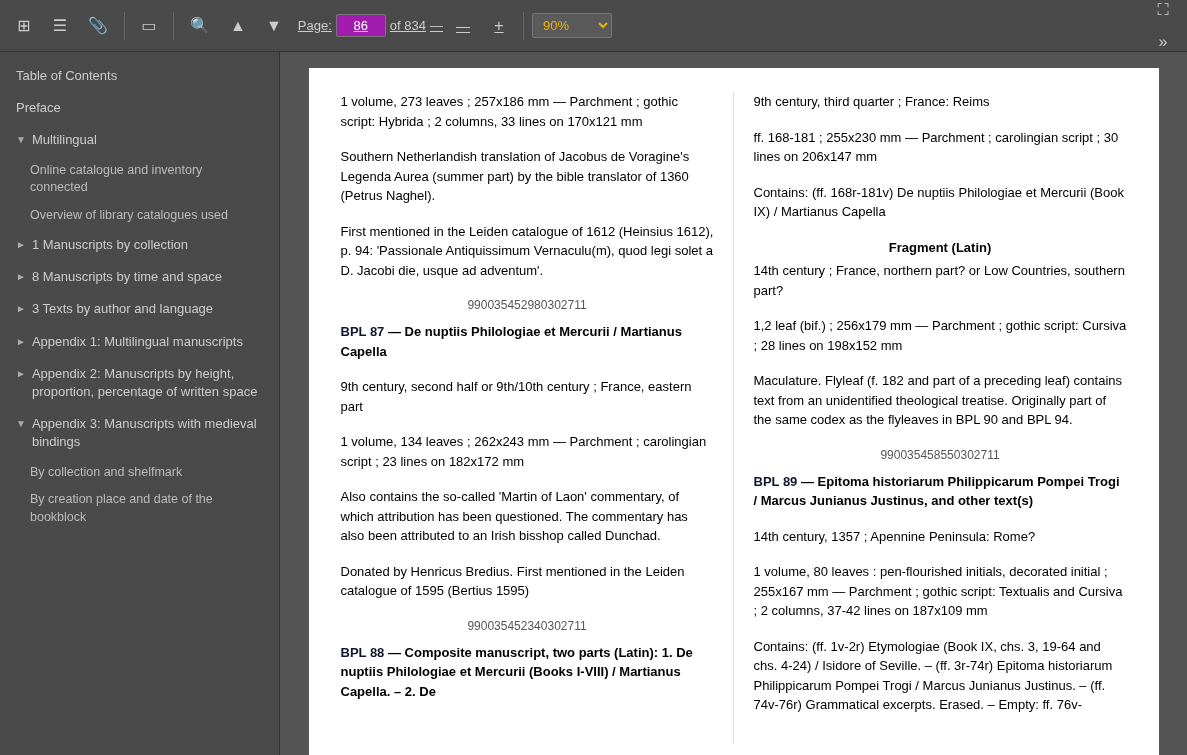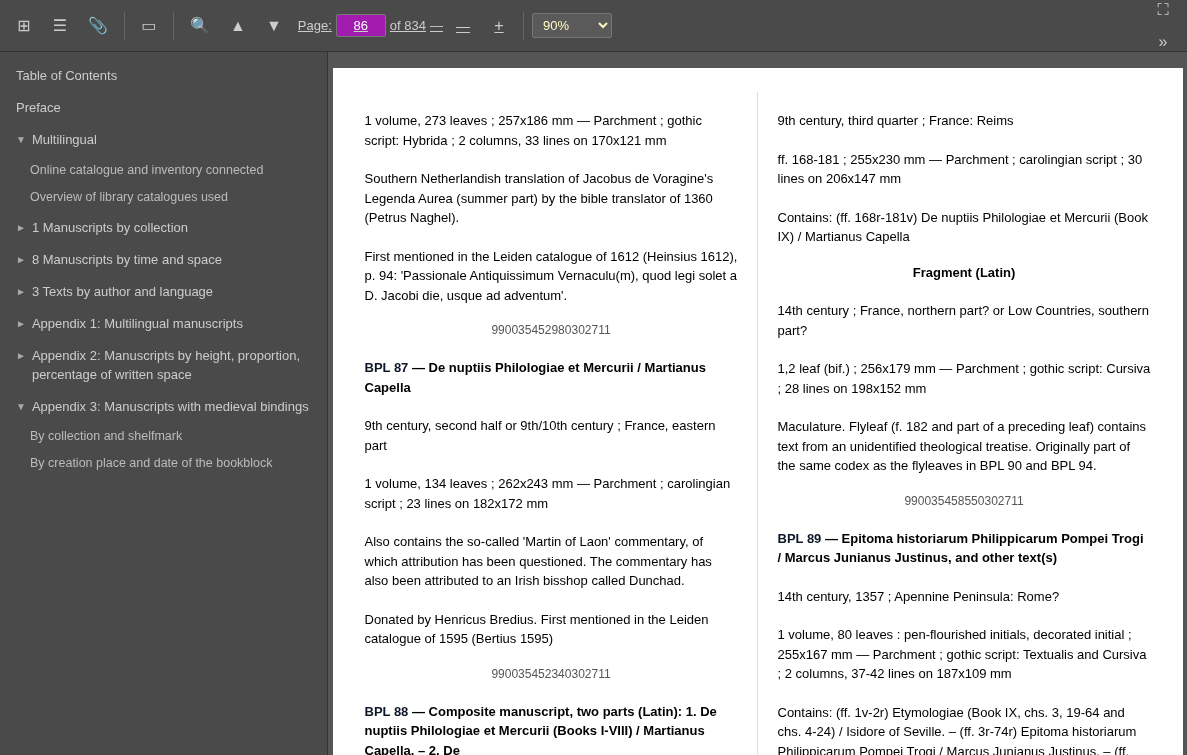--- a/index.html
+++ b/index.html
@@ -28,36 +28,36 @@
       height: 32px; min-width: 32px;
     }
     .toolbar-separator { width: 1px; background: #666; height: 28px; margin: 0 4px; }
     .page-nav { display: flex; align-items: center; gap: 4px; margin-left: 4px; text-decoration: underline; }
     .page-label { color: #ccc; font-size: 13px; }
     .page-input {
       width: 50px; text-align: center; background: #a21caf; border: 1px solid #777;
       color: #fff; padding: 3px 4px; font-size: 13px; border-radius: 2px;
     }
     .zoom-select {
-      background: #5a5a5a; border: 1px solid #777; color: #fef9c3;
+      background: #5a5a5a; border: 1px solid #777; color: #eab308;
       padding: 3px 6px; font-size: 13px; border-radius: 2px; cursor: pointer;
       min-width: 80px;
     }
     .toolbar-right { margin-left: auto; }
 
     
     .main-area {
       display: flex;
       flex: 1;
       overflow: hidden;
     }
 
     
     .sidebar {
-      width: 328px;
+      width: 280px;
       background: #4a4a4a;
       border-right: 1px solid #333;
       overflow-y: auto;
       flex-shrink: 0;
       padding: 8px 0;
     }
     .sidebar::-webkit-scrollbar { width: 6px; }
     .sidebar::-webkit-scrollbar-track { background: #3a3a3a; }
     .sidebar::-webkit-scrollbar-thumb { background: #666; }
 
@@ -96,21 +96,21 @@
       font-size: 13px;
       line-height: 1.5;
       column-count: 2;
       column-gap: 40px;
       column-rule: 1px solid #ddd;
     }
     .col-block { break-inside: avoid; margin-bottom: 16px; }
     .record-id { text-align: center; color: #555; font-size: 12px; margin: 8px 0; }
     .bpl-link { color: #0f172a; text-decoration: none; font-weight: bold; }
     .fragment-title { font-weight: bold; text-align: center; margin: 8px 0 4px; }
-    p { margin-bottom: 6px; margin-top: 19px; }
+    p { margin-bottom: 6px; }
     .col-break { break-before: column; }
   </style>
 </head>
 <body>
 
 <div class="toolbar">
   <button class="toolbar-btn">⊞</button>
   <button class="toolbar-btn">☰</button>
   <button class="toolbar-btn">📎</button>
   <div class="toolbar-separator"></div>

